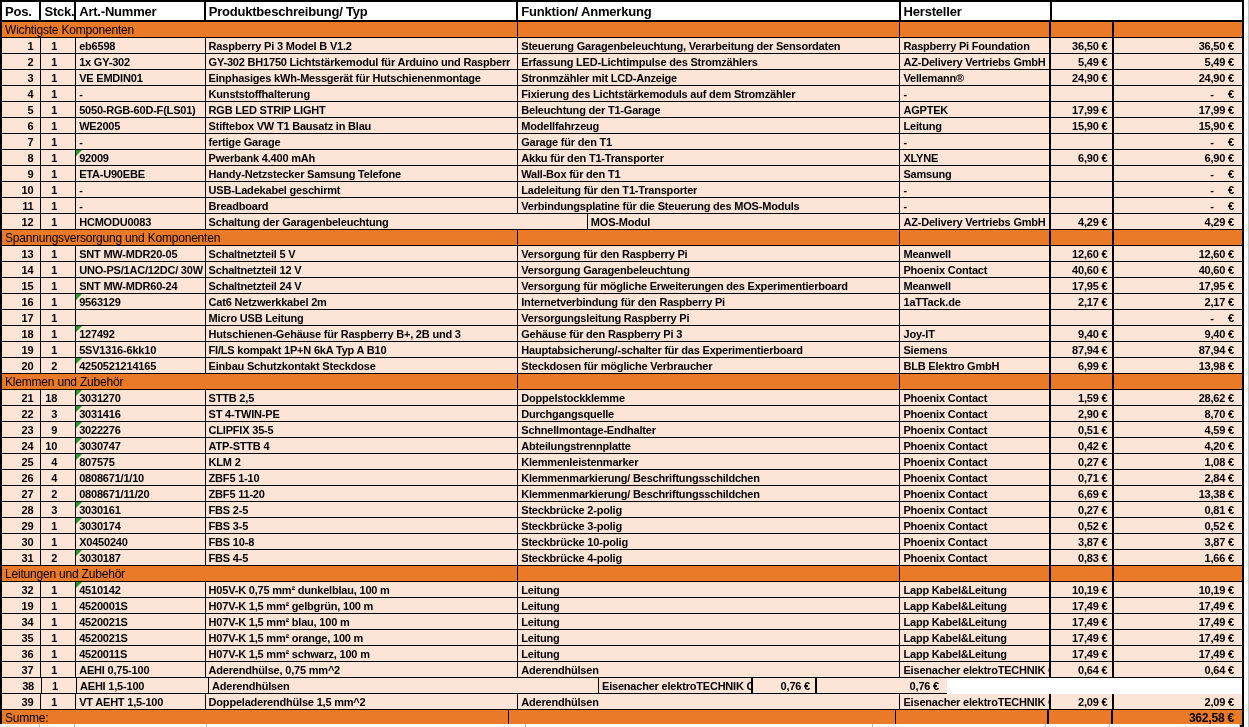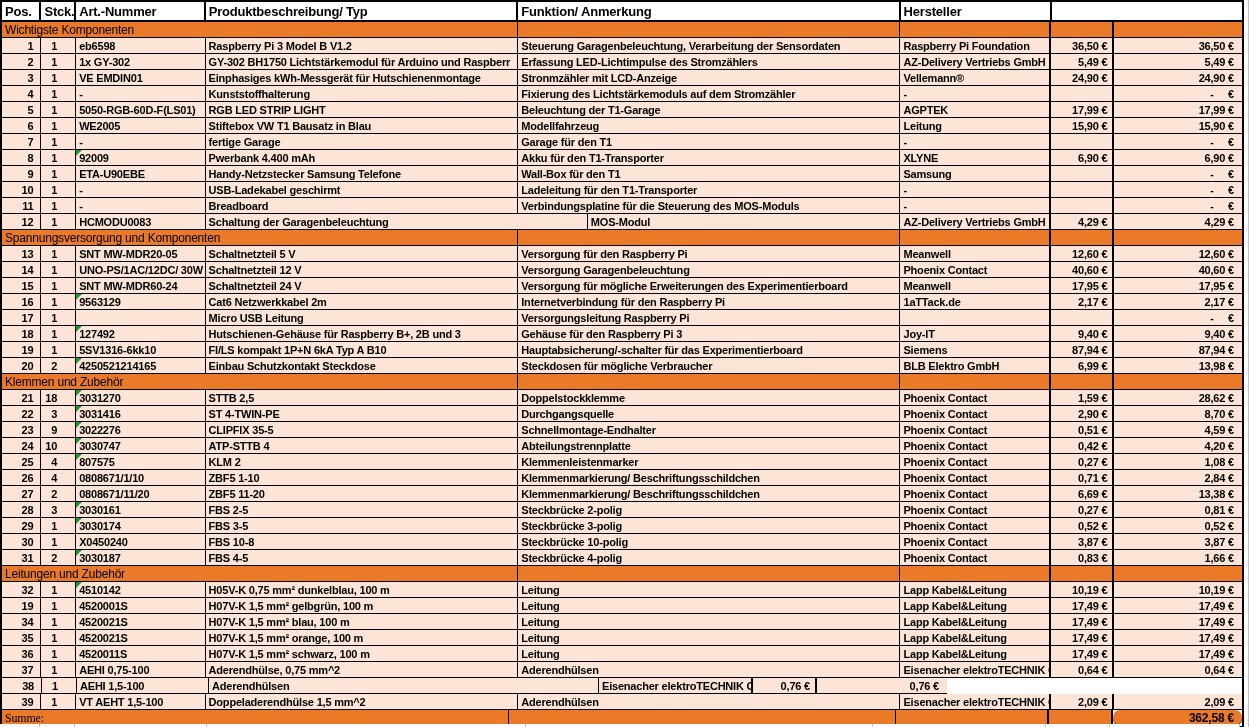--- a/index.html
+++ b/index.html
@@ -36,22 +36,22 @@
   .c7{width:130px;text-align:right;padding-right:8px;border-right:none;}
   .header-row .c0,.header-row .c1,.header-row .c2,.header-row .c3,
   .header-row .c4,.header-row .c5{text-align:left;padding-left:3px;}
   .header-row .c6,.header-row .c7{text-align:center;padding-right:2px;margin-top:32px;}
   
   .section-row .cell,.footer-row .cell{
     background:#EA7A28;color:#000000;font-weight:400;font-size:12px;
   }
   .section-row .merged,.footer-row .merged{width:873px;}
   .section-row .merged{width:526px;}
-  .footer-row .merged{width:510px;font-family:Liberation Serif, serif;}
-  .footer-row .total{color:#000;font-weight:bold;border-radius:7px;}
+  .footer-row .merged{width:510px;}
+  .footer-row .total{color:#000;font-weight:bold;}
   
   .flag{
     position:absolute;top:0;left:0;width:0;height:0;
     border-top:6px solid #1E9E27;border-right:6px solid transparent;
   }
   
   .bottom-grid{position:absolute;left:0;top:724px;height:3px;display:flex;}
   .bottom-grid div{box-sizing:border-box;height:3px;border-right:1px solid #bfbfbf;background:#fff;}
   .edge-line{position:absolute;top:0;right:0;width:1px;height:727px;background:#bfbfbf;}
 </style>

